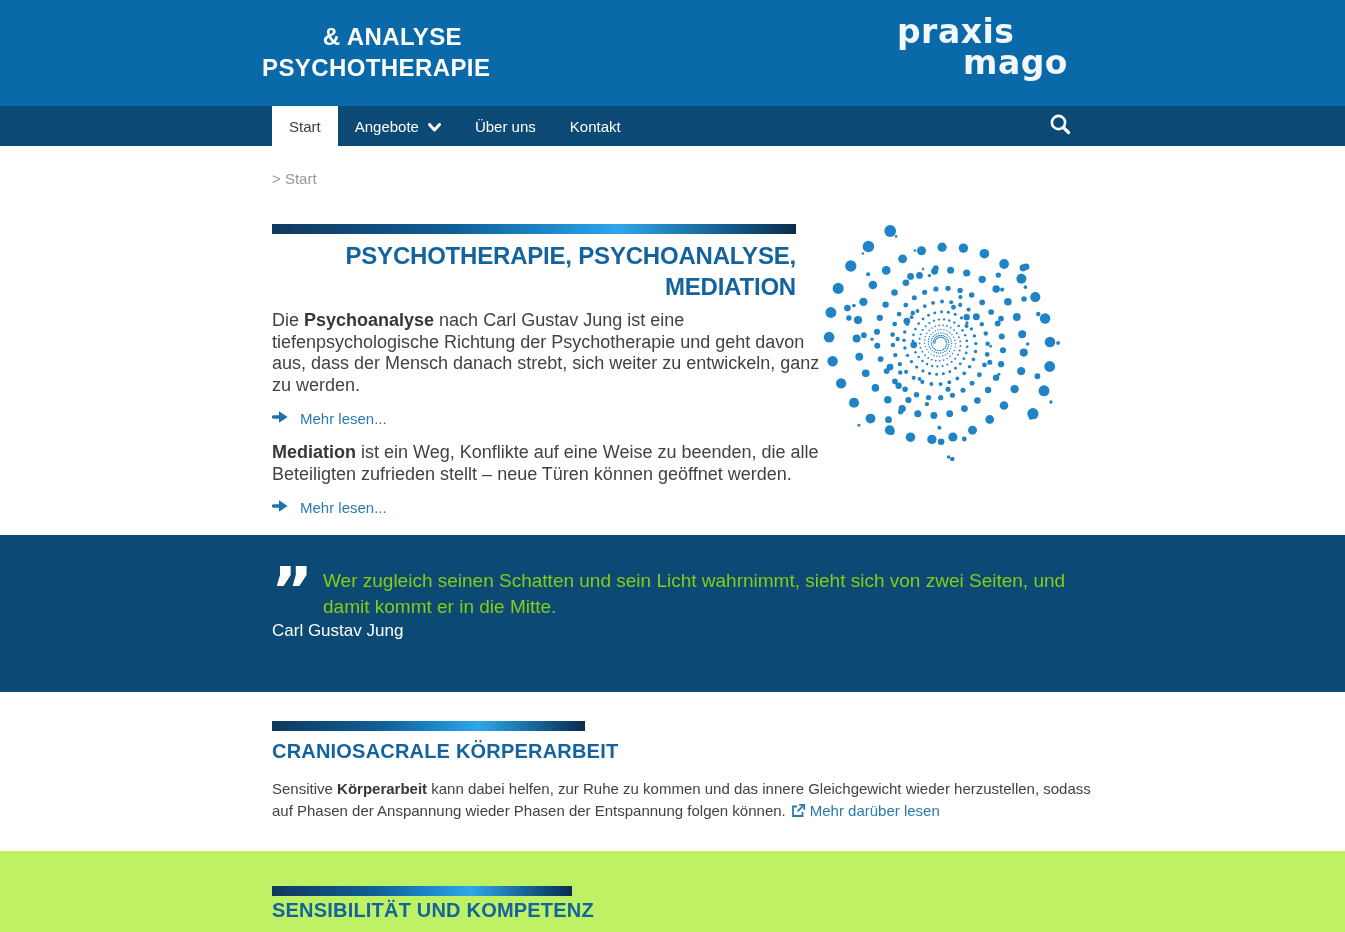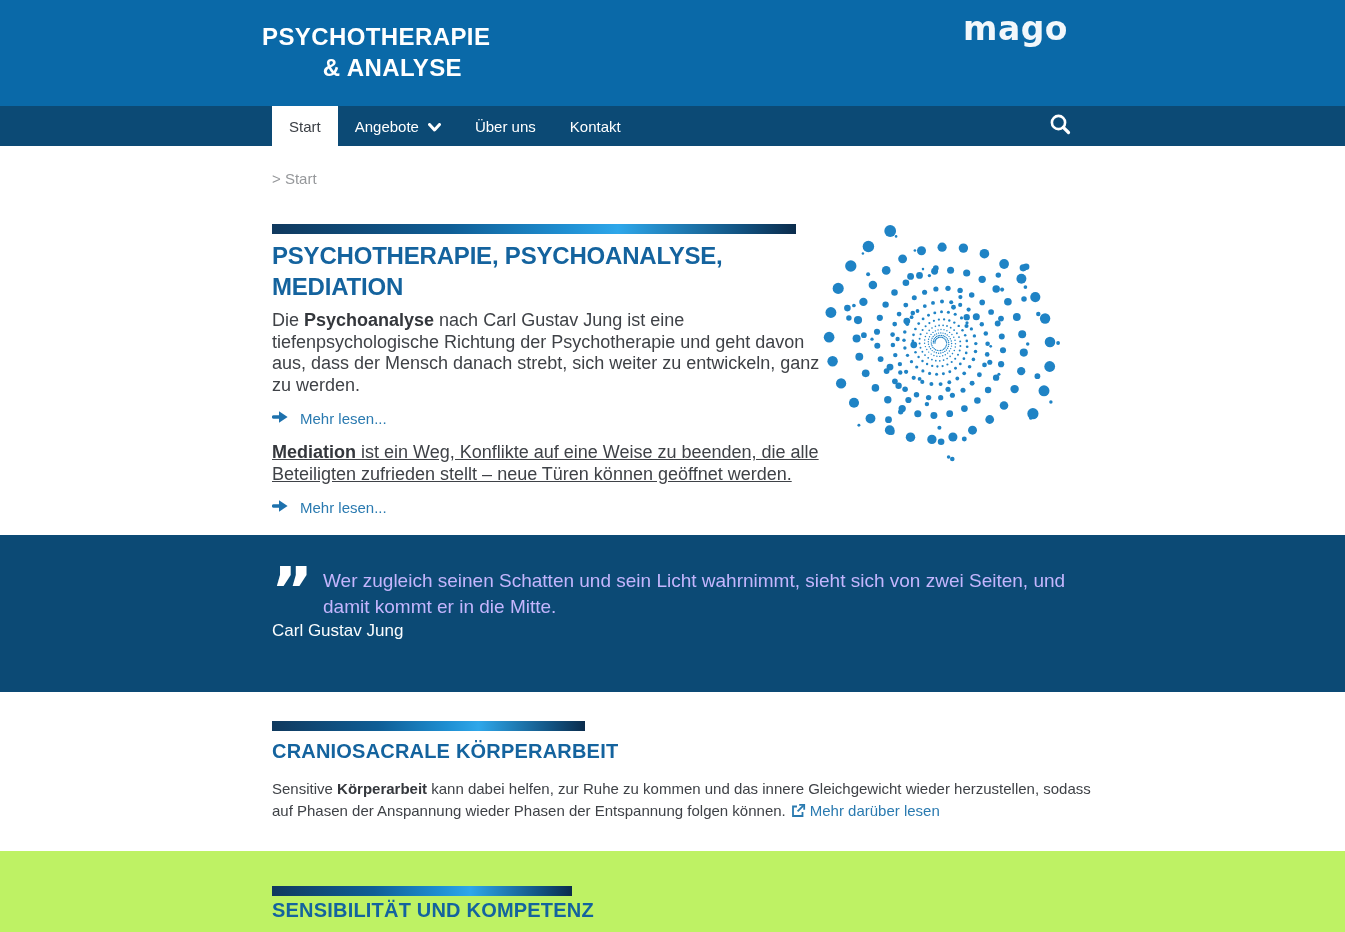--- a/index.html
+++ b/index.html
@@ -44,43 +44,43 @@
   .breadcrumb { position:absolute; top:170px; left:272px; font-size:15px; color:#96989b; }
 
   
   .intro-text { position:absolute; top:224px; left:272px; width:524px; }
   .grad-bar {
     height:10px;
     background:linear-gradient(90deg,#10395e 0%,#0f5e96 34%,#1f8fd2 56%,#2ea7ea 66%,#11507e 90%,#0b2c4c 100%);
   }
   .intro-heading {
     margin:6px 0 0; font-size:24px; line-height:31px; font-weight:bold;
-    color:#14639e; letter-spacing:-0.2px;
+    color:#14639e; letter-spacing:-0.2px;text-align:right;
   }
   .body-p { margin:8px 0 0; width:550px; font-size:18px; line-height:21.5px; color:#3f4247; }
   .body-p b { color:#34373c; }
-  .p2 { margin-top:14px;text-decoration:underline; }
+  .p2 { margin-top:14px; }
   .read-more {
     margin-top:12px; display:flex; align-items:center; gap:11px;
     font-size:15px; color:#2a7ab0; height:20px;
   }
   .read-more a { color:#2a7ab0; text-decoration:none; cursor:pointer; }
 
   .spiral-wrap { position:absolute; left:818px; top:203px; width:256px; height:284px; }
 
   
   .quote-section { position:absolute; top:535px; left:0; width:100%; height:157px; background:#0c4a75; }
   .quote-mark {
     position:absolute; left:271px; top:24px; color:#ffffff;
     font-family:"DejaVu Sans", sans-serif; font-weight:bold;
     font-size:64px; line-height:1;
   }
   .quote-text {
     position:absolute; left:323px; top:33px; width:790px;
-    color:#c4b5fd; font-size:19px; line-height:26px;
+    color:#84cc16; font-size:19px; line-height:26px;
   }
   .quote-author { position:absolute; left:272px; top:86px; color:#fbfdfe; font-size:17px; }
 
   
   .cranio { position:absolute; top:721px; left:272px; width:840px; }
   .bar-cranio { width:313px; }
   .section-heading {
     margin:8px 0 0; font-size:20px; line-height:24px; font-weight:bold;
     color:#14639e; letter-spacing:0.2px;
   }
@@ -94,24 +94,25 @@
   .bar-bottom { position:absolute; left:272px; top:35px; width:300px; }
   .bottom-heading { position:absolute; left:272px; top:47px; margin:0; }
 </style>
 </head>
 <body>
 
 <div class="page">
 
   <header class="site-header">
     <div class="site-title">
+      <div>&amp; ANALYSE</div>
       <div>PSYCHOTHERAPIE</div>
-      <div>&amp; ANALYSE</div>
     </div>
     <div class="logo">
+      <div class="logo-line1">praxis</div>
       <div class="logo-line2">mago</div>
     </div>
   </header>
 
   <nav class="main-nav">
     <div class="nav-item active">
       <span>Start</span>
     </div>
     <div class="nav-item">
       <span>Angebote</span>

